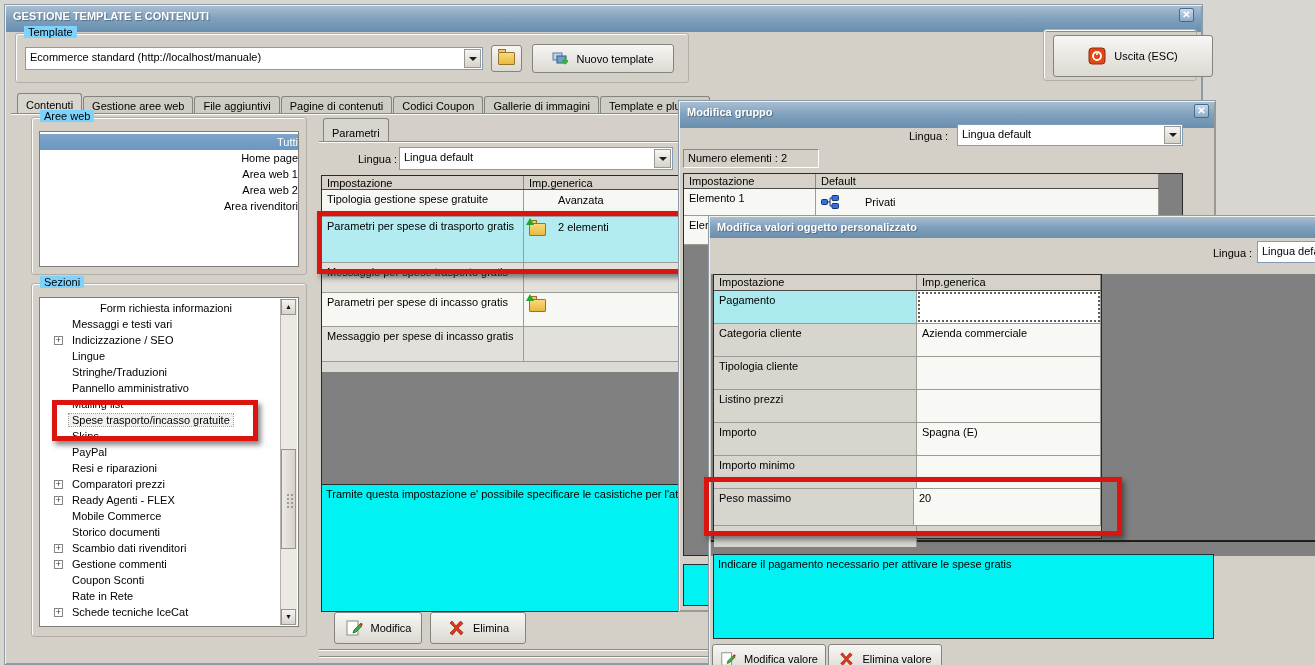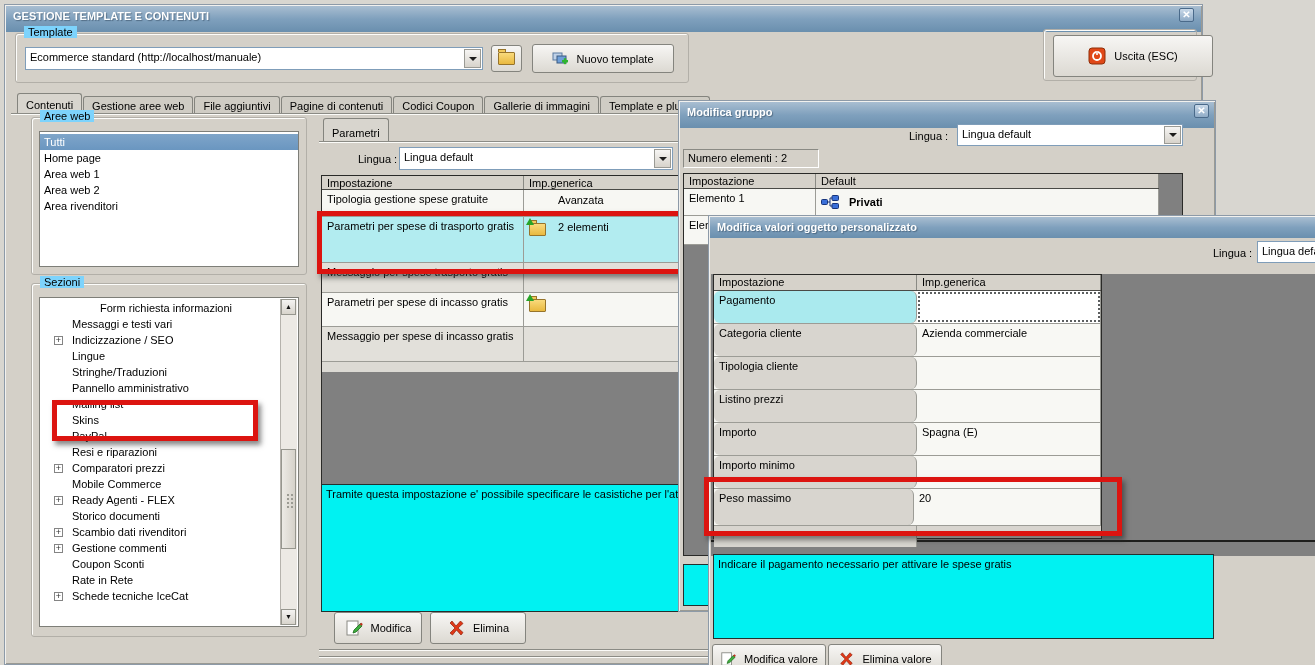--- a/index.html
+++ b/index.html
@@ -48,21 +48,21 @@
   .darkfill{position:absolute;background:#808080;}
   .cyanbox{position:absolute;background:#00f2f2;border:1px solid #23302f;padding:3px 4px;white-space:nowrap;overflow:hidden;box-sizing:border-box;}
   
   .tabs{position:absolute;left:12px;top:88px;display:flex;align-items:flex-end;height:21px;}
   .tab{
     padding:3px 8px 2px 8px;border:1px solid #84847e;border-bottom:none;
     border-radius:3px 3px 0 0;background:#cfccc4;margin-right:1px;height:18px;box-sizing:border-box;
   }
   .tab.active{background:#d8d5ce;height:21px;padding-top:5px;font-weight:normal;}
   
-  .aitem{height:16px;line-height:16px;padding-left:4px;white-space:nowrap;}
+  .aitem{height:16px;line-height:16px;padding-left:4px;white-space:nowrap;text-align:right;}
   .aitem.sel{background:linear-gradient(#7fa5c9,#6a96c0);color:#fff;}
   .titem{height:16px;display:flex;align-items:center;padding-left:14px;white-space:nowrap;}
   .titem.deep{padding-left:42px;}
   .plus{
     width:9px;height:9px;border:1px solid #848484;background:#fff;flex:none;
     font-size:9px;line-height:7px;text-align:center;margin-right:6px;color:#333;box-sizing:border-box;
   }
   .plus::before{content:'+';}
   .tlabel{padding:0 3px;}
   .titem.sel .tlabel{background:#f1f1ee;outline:1px dotted #9a9a9a;}
@@ -92,21 +92,21 @@
   .mrows > div:nth-of-type(4){height:33px;}
   .mrows > div:nth-of-type(5){height:34px;}
   .mrows > div:nth-of-type(3), .mrows > div:nth-of-type(5){background:#e2e0da;}
   .mfiller{height:16px;background:#dcdad4;}
   
   .grows > div:nth-of-type(1){height:26px;}
   .grows > div:nth-of-type(2){height:28px;}
   
   .vrows > div:nth-of-type(n){height:32px;}
   .vrows > div:nth-of-type(7){height:36px;}
-  .vrow .td.lab{background:#d8d5cf;border-radius:6px;}
+  .vrow .td.lab{background:#d8d5cf;}
   .vrow .td.val{background:#f8f8f4;}
   .vrow.selrow .td.lab{background:#aaeaee;}
   .vrow.selrow .td.val{background:#ffffff;outline:2px dotted #5c5f60;outline-offset:-3px;}
   .vfiller{height:21px;background:#d8d5cf;border-right:1px solid #9c9c96;width:203px;box-sizing:border-box;}
   
   .fold{position:relative;width:15px;height:11px;display:inline-block;vertical-align:middle;
     background:linear-gradient(#f9da7c,#e9b93f);border:1px solid #97742a;border-radius:1px;flex:none;}
   .fold::before{content:'';position:absolute;top:-4px;left:-1px;width:6px;height:2px;background:#f2ca5c;border:1px solid #97742a;border-bottom:none;}
   .fold.grp::after{content:'';position:absolute;left:-4px;top:-6px;border:4px solid transparent;border-bottom:7px solid #28a428;border-top:none;}
   .redann{position:absolute;border:5px solid #dc1410;box-shadow:3px 4px 5px rgba(40,40,40,.55);}
@@ -230,43 +230,47 @@
           <span class="tlabel">Stringhe/Traduzioni</span>
         </div>
         <div class="titem">
           <span class="plus" style="visibility: hidden;"></span>
           <span class="tlabel">Pannello amministrativo</span>
         </div>
         <div class="titem">
           <span class="plus" style="visibility: hidden;"></span>
           <span class="tlabel">Mailing list</span>
         </div>
+        <div class="titem sel">
+          <span class="plus" style="visibility: hidden;"></span>
+          <span class="tlabel">Spese trasporto/incasso gratuite</span>
+        </div>
         <div class="titem">
           <span class="plus" style="visibility: hidden;"></span>
           <span class="tlabel">Skins</span>
         </div>
         <div class="titem">
           <span class="plus" style="visibility: hidden;"></span>
           <span class="tlabel">PayPal</span>
         </div>
         <div class="titem">
           <span class="plus" style="visibility: hidden;"></span>
           <span class="tlabel">Resi e riparazioni</span>
         </div>
         <div class="titem">
           <span class="plus"></span>
           <span class="tlabel">Comparatori prezzi</span>
         </div>
         <div class="titem">
-          <span class="plus" style="visibility: hidden;"></span>
-          <span class="tlabel">Mobile Commerce</span>
-        </div>
-        <div class="titem">
           <span class="plus"></span>
           <span class="tlabel">Ready Agenti - FLEX</span>
+        </div>
+        <div class="titem">
+          <span class="plus" style="visibility: hidden;"></span>
+          <span class="tlabel">Mobile Commerce</span>
         </div>
         <div class="titem">
           <span class="plus" style="visibility: hidden;"></span>
           <span class="tlabel">Storico documenti</span>
         </div>
         <div class="titem">
           <span class="plus"></span>
           <span class="tlabel">Scambio dati rivenditori</span>
         </div>
         <div class="titem">
@@ -400,21 +404,21 @@
 
   <div class="tbl" style="left:4px;top:72px;width:500px;height:383px;">
     <div class="thead" style="height:14px;width:475px;">
       <div class="th" style="width:132px;">Impostazione</div>
       <div class="th" style="flex:1;">Default</div>
     </div>
     <div class="grows" style="width:475px;">
 
     <div class="trw">
           <div class="td" style="width:132px;">Elemento 1</div>
-          <div class="td" style="flex:1;display:flex;align-items:center;gap:10px;font-weight:bold;">
+          <div class="td" style="flex:1;display:flex;align-items:center;gap:26px;">
             <svg class="icon16" viewBox="0 0 18 14" style="width:18px;height:14px;">
               <rect x="0.5" y="4.5" width="6" height="5" rx="1" fill="#3a6fd8" stroke="#16337a"></rect>
               <rect x="11" y="0.5" width="6.5" height="5" rx="1" fill="#3a6fd8" stroke="#16337a"></rect>
               <rect x="11" y="8.5" width="6.5" height="5" rx="1" fill="#3a6fd8" stroke="#16337a"></rect>
               <path d="M6.5 7 H9 M9 3 V11 M9 3 H11 M9 11 H11" stroke="#16337a" fill="none"></path>
             </svg>
             <span>Privati</span>
           </div>
         </div>
         <div class="trw">

